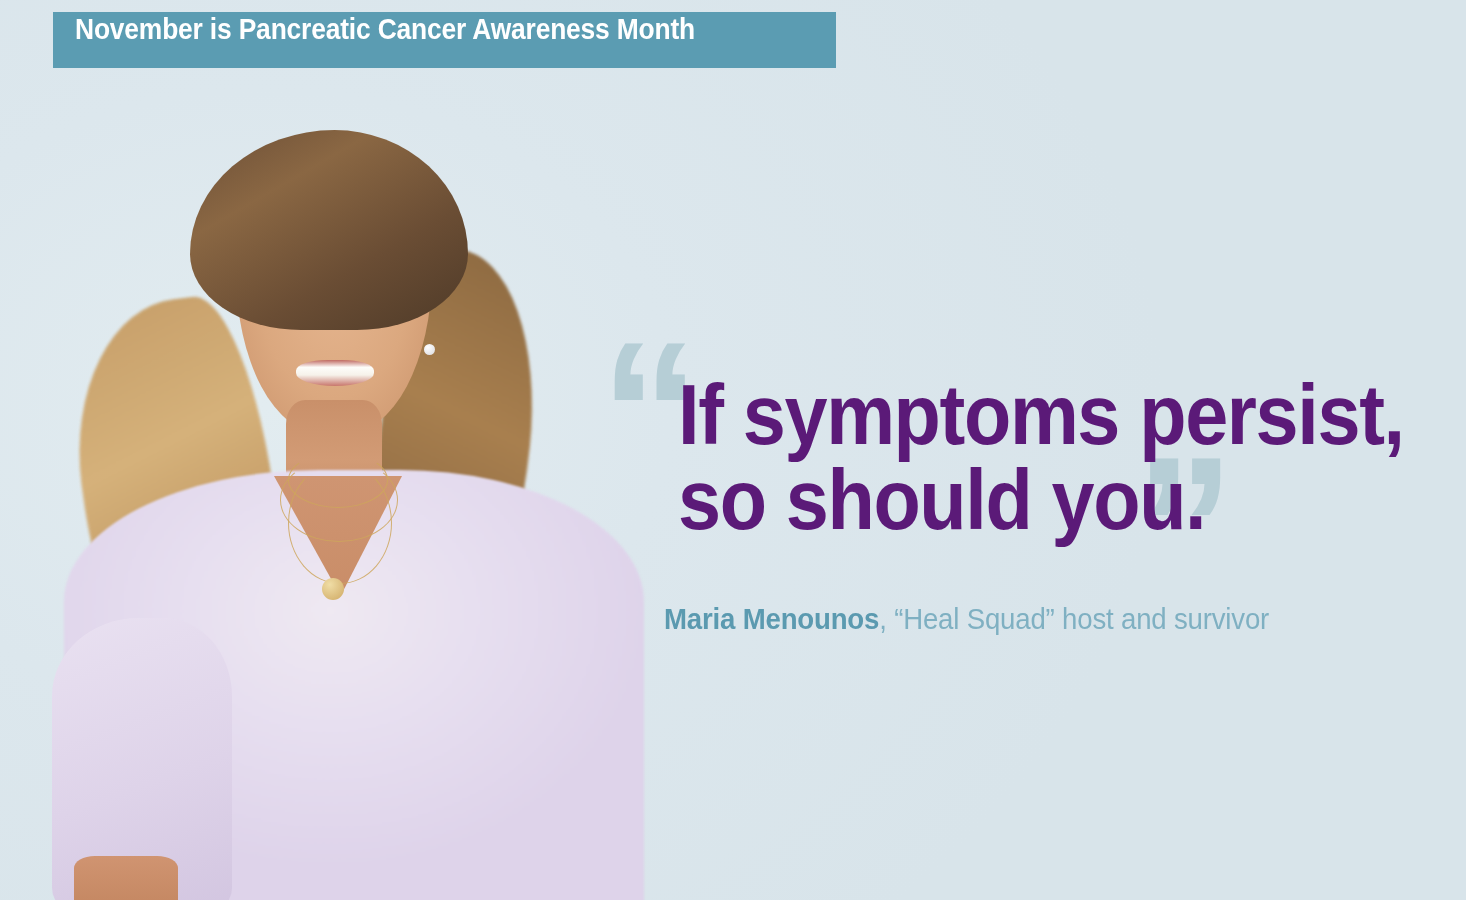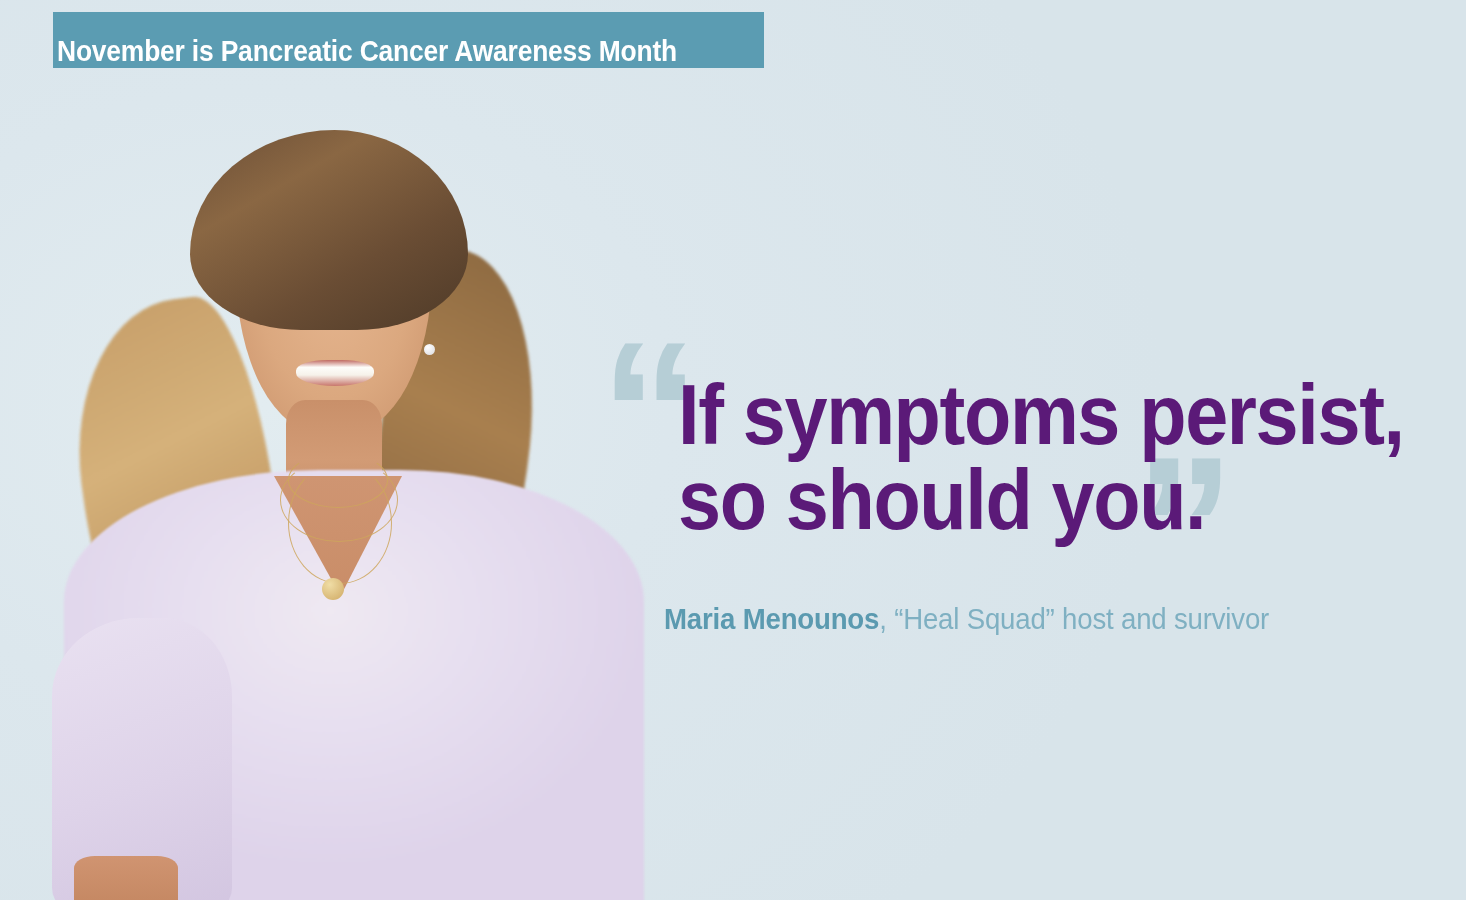--- a/index.html
+++ b/index.html
@@ -17,24 +17,24 @@
     background:
       radial-gradient(ellipse 900px 700px at 18% 45%, #e2ecf0 0%, #dce7ed 45%, #d8e4ea 100%),
       linear-gradient(100deg, #dfe9ee 0%, #d9e4ea 55%, #d7e3e9 100%);
     overflow:hidden;
   }
 
   
   #awareness-banner {
     position:absolute;
     left:53px; top:12px;
-    width:711px; height:56px;
+    width:783px; height:56px;
     background:#5b9cb2;
-    display:flex; align-items:flex-end;
-    padding-left:4px;
+    display:flex; align-items:flex-start;
+    padding-left:22px;
   }
   #awareness-banner .banner-text {
     color:#ffffff;
     font-family:"Liberation Sans", sans-serif;
     font-size:30px;
     font-weight:bold;
     letter-spacing:-0.2px;
     transform:scaleX(0.88);
     transform-origin:left center;
     white-space:nowrap;

